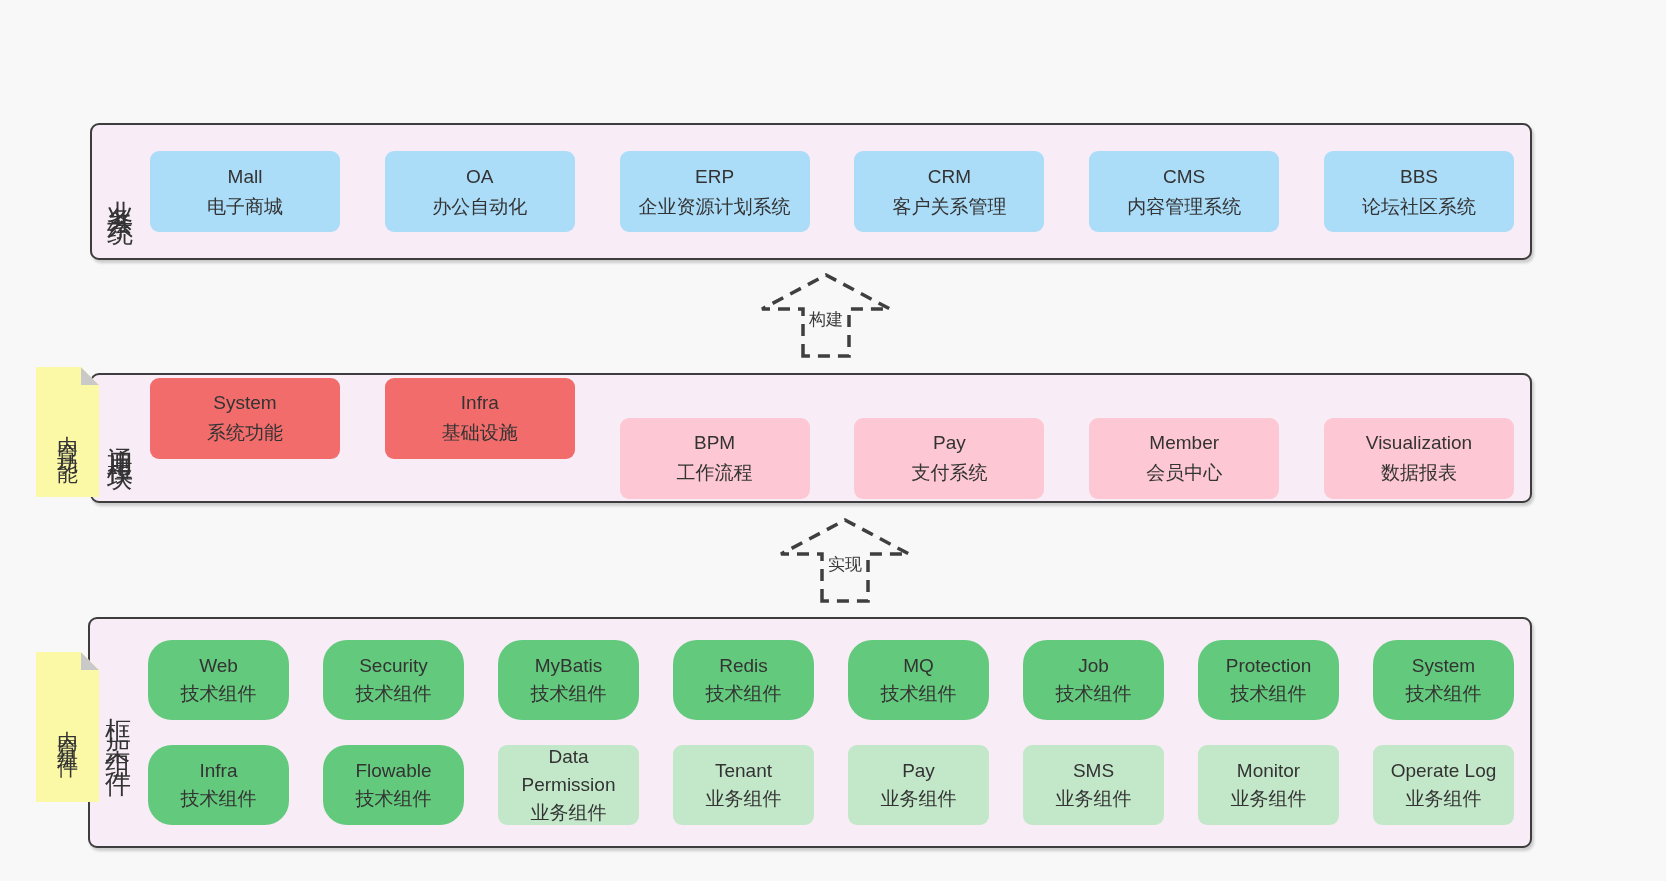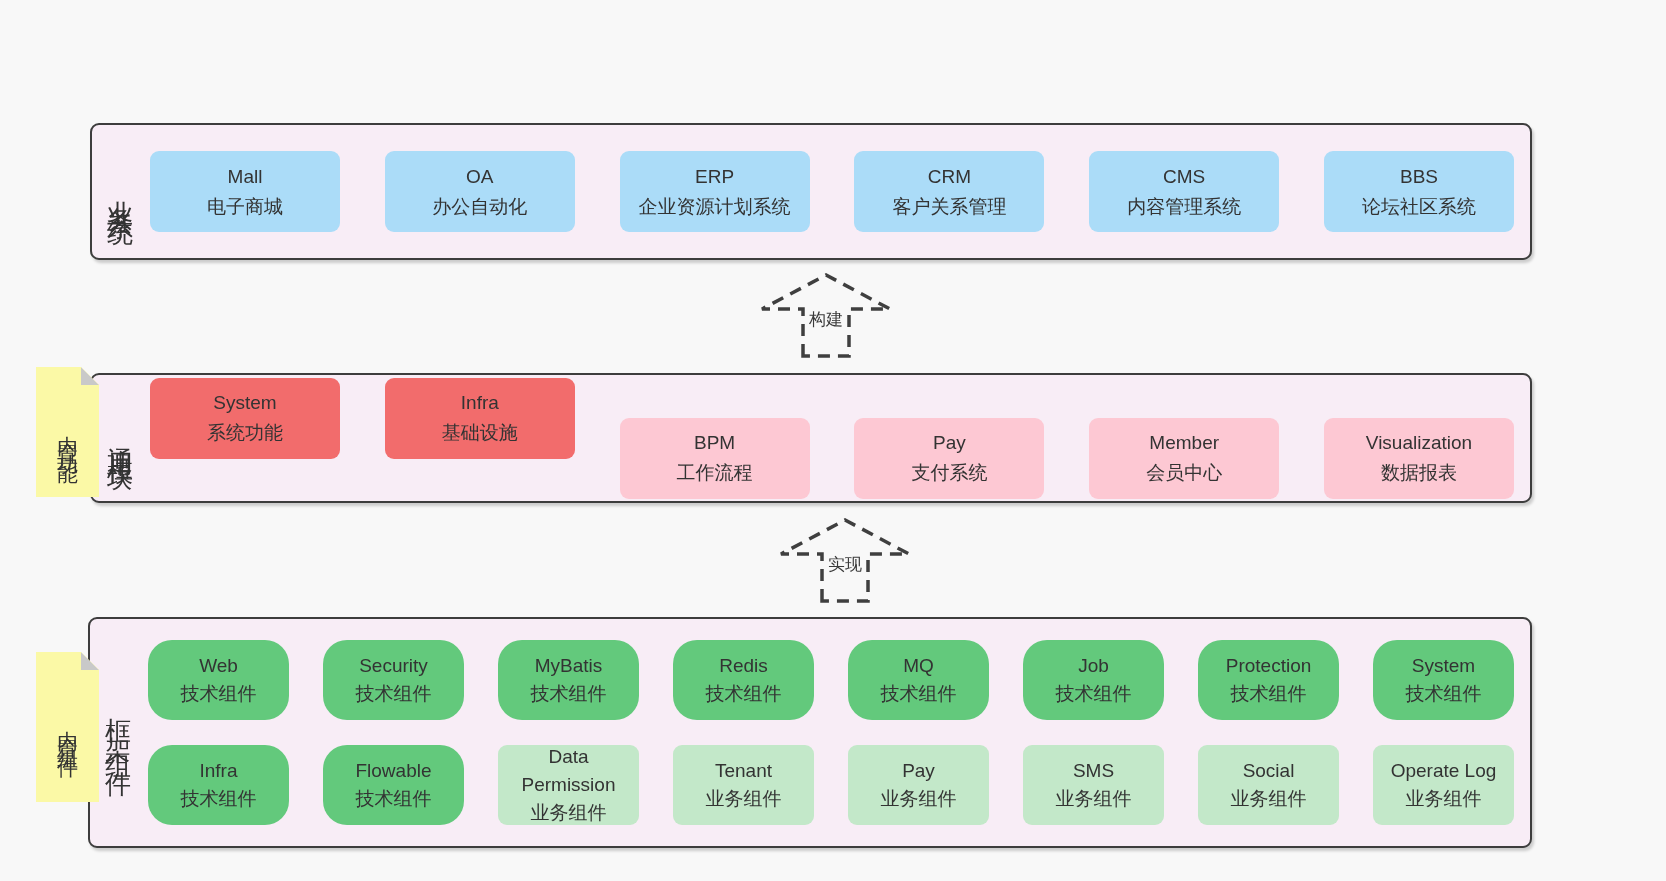--- a/index.html
+++ b/index.html
@@ -218,21 +218,21 @@
           </div>
           <div class="box box-lightgreen">
             <div class="box-name">Pay</div>
             <div class="box-desc">业务组件</div>
           </div>
           <div class="box box-lightgreen">
             <div class="box-name">SMS</div>
             <div class="box-desc">业务组件</div>
           </div>
           <div class="box box-lightgreen">
-            <div class="box-name">Social</div>
+            <div class="box-name">Monitor</div>
             <div class="box-desc">业务组件</div>
           </div>
           <div class="box box-lightgreen">
             <div class="box-name">Operate Log</div>
             <div class="box-desc">业务组件</div>
           </div>
         </div>
       </div>
   </section>
 

